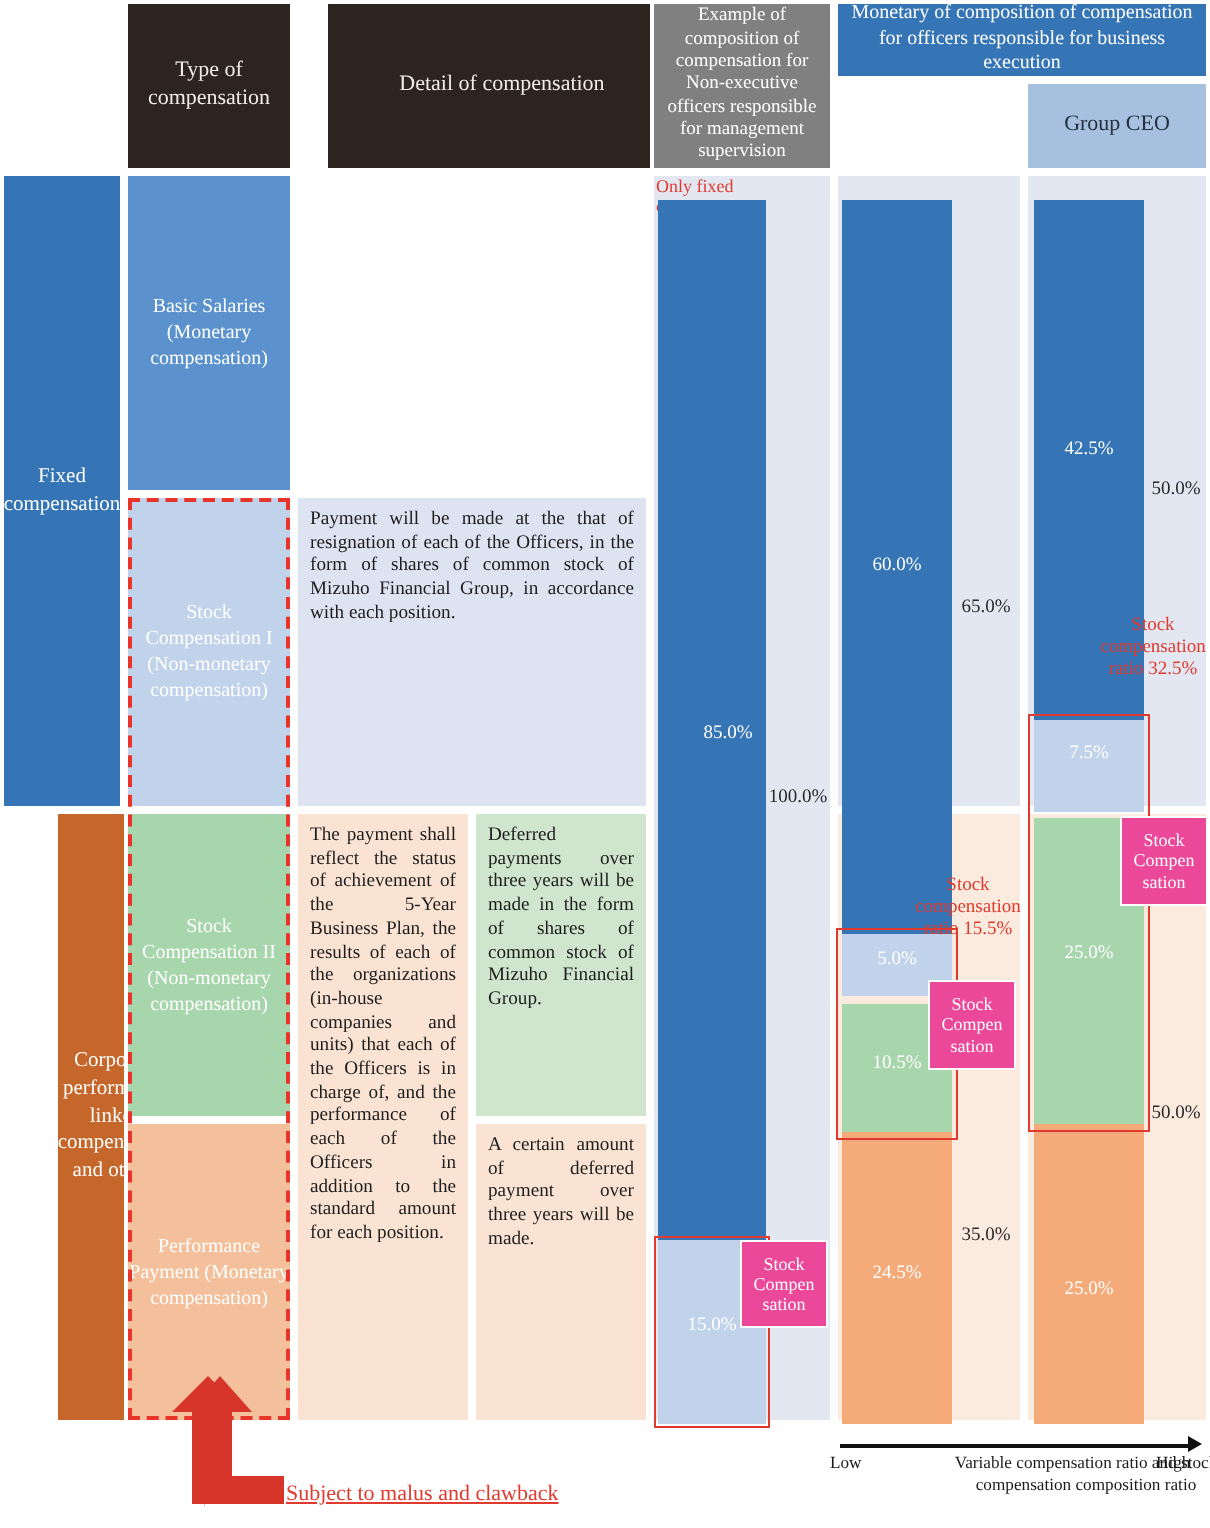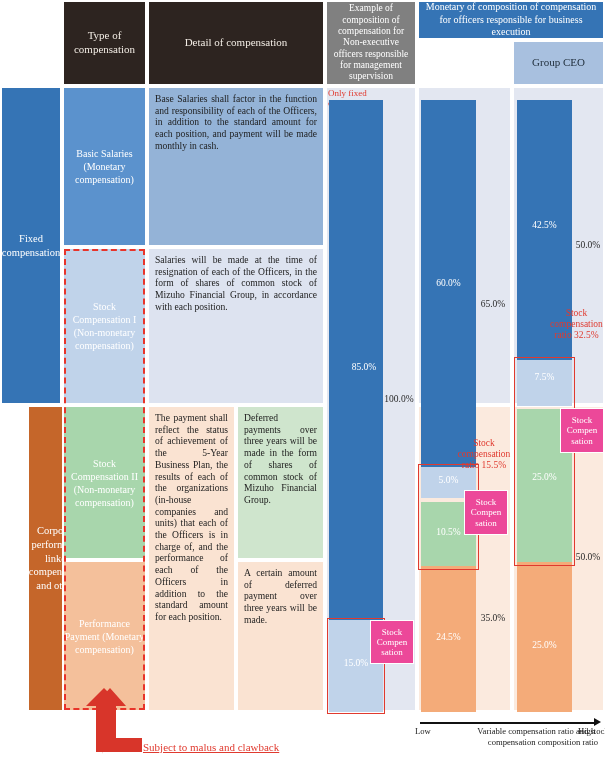--- a/index.html
+++ b/index.html
@@ -143,21 +143,21 @@
 </style>
 </head>
 <body>
 
 <div id="root">
 
   <div class="abs hdr-dark" style="left:62px; top:0; width:85px; height:86px;">
     <span>Type of compensation</span>
   </div>
 
-  <div class="abs hdr-dark" style="left:147px; top:0; width:178px; height:86px;text-align:center;">
+  <div class="abs hdr-dark" style="left:162px; top:0; width:178px; height:86px;text-align:center;">
     <span>Detail of compensation</span>
   </div>
 
   <div class="abs hdr-gray" style="left:325px; top:0; width:92px; height:86px; padding:2px 3px;">
     <span>Example of composition of compensation for Non-executive officers responsible for management supervision</span>
   </div>
 
   <div class="abs hdr-blue" style="left:417px; top:0; width:188px; height:40px; padding:1px 4px;">
     <span>Monetary of composition of compensation for officers responsible for business execution</span>
   </div>
@@ -180,25 +180,22 @@
   <div class="abs type type-sc1" style="left:62px; top:247px; width:85px; height:158px;">
     <span>Stock Compensation I (Non-monetary compensation)</span>
   </div>
   <div class="abs type type-sc2" style="left:62px; top:405px; width:85px; height:155px;">
     <span>Stock Compensation II (Non-monetary compensation)</span>
   </div>
   <div class="abs type type-perf" style="left:62px; top:560px; width:85px; height:152px;">
     <span>Performance Payment (Monetary compensation)</span>
   </div>
 
-  <div class="abs detail d-basic" style="left:147px; top:86px; width:178px; height:161px;">
-    <span>Base Salaries shall factor in the function and responsibility of each of the Officers, in addition to the standard amount for each position, and payment will be made monthly in cash.</span>
-  </div>
   <div class="abs detail d-sc1" style="left:147px; top:247px; width:178px; height:158px;">
-    <span>Salaries will be made at the time of resignation of each of the Officers, in the form of shares of common stock of Mizuho Financial Group, in accordance with each position.</span>
+    <span>Payment will be made at the that of resignation of each of the Officers, in the form of shares of common stock of Mizuho Financial Group, in accordance with each position.</span>
   </div>
 
   <div class="abs detail d-perf" style="left:147px; top:405px; width:89px; height:307px;">
     <span>The payment shall reflect the status of achievement of the 5-Year Business Plan, the results of each of the organizations (in-house companies and units) that each of the Officers is in charge of, and the performance of each of the Officers in addition to the standard amount for each position.</span>
   </div>
   <div class="abs detail d-sc2" style="left:236px; top:405px; width:89px; height:155px;">
     <span>Deferred payments over three years will be made in the form of shares of common stock of Mizuho Financial Group.</span>
   </div>
   <div class="abs detail d-perf2" style="left:236px; top:560px; width:89px; height:152px;">
     <span>A certain amount of deferred payment over three years will be made.</span>

